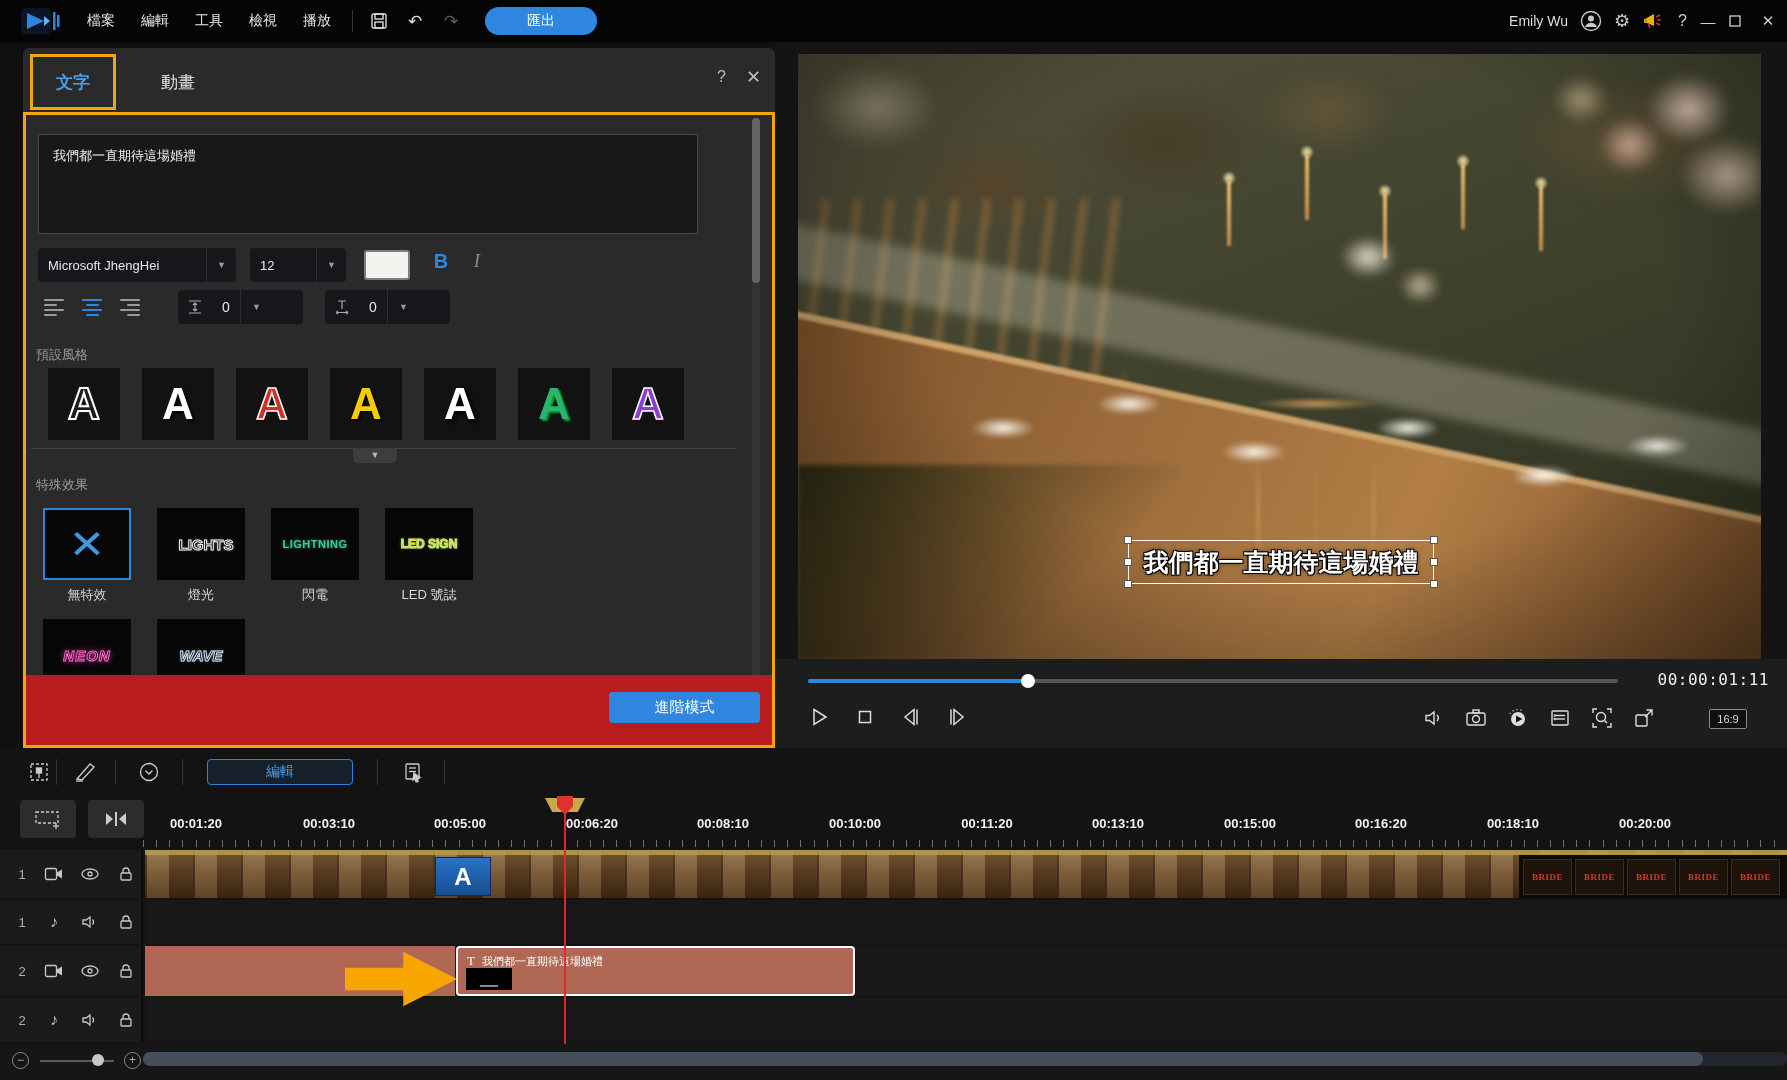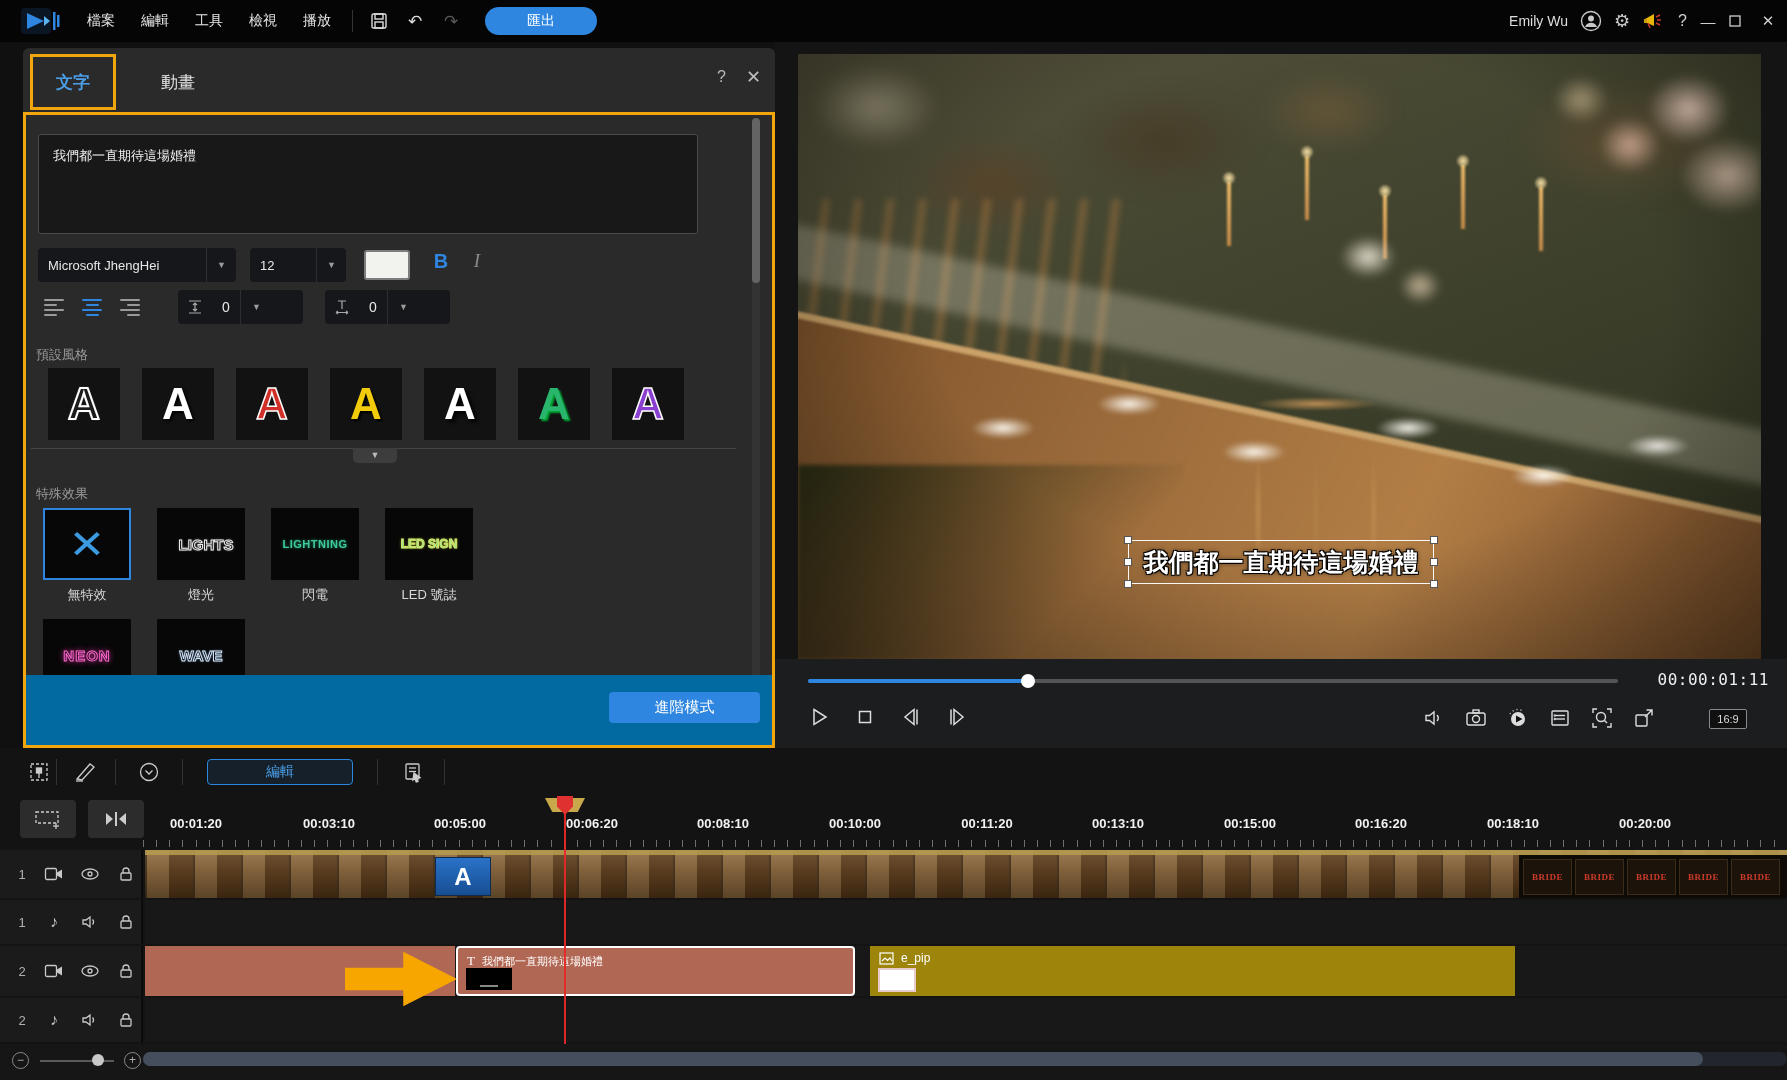--- a/index.html
+++ b/index.html
@@ -67,36 +67,36 @@
   .pA1 { color:#1c1c1c; -webkit-text-stroke:2px #fff; text-shadow:0 0 2px #fff; }
   .pA2 { color:#fff; text-shadow:2px 2px 3px #000; }
   .pA3 { color:#d03028; -webkit-text-stroke:1.5px #fff; }
   .pA4 { color:#f2cb0a; text-shadow:2px 2px 2px #000; }
   .pA5 { color:#fff; text-shadow:3px 3px 4px #000; }
   .pA6 { color:#2ab56d; text-shadow:2px 2px 2px #0a3; }
   .pA7 { color:#8a3fd0; -webkit-text-stroke:1.5px #fff; }
   .preset-divider { position:absolute; left:8px; top:400px; width:705px; height:1px; background:#454545; }
   .expander { position:absolute; left:330px; top:400px; width:44px; height:15px; background:#3d3d3d; border-radius:0 0 5px 5px; color:#bbb; font-size:9px; text-align:center; line-height:15px; }
 
-  .effects-label { left:13px; top:437px;text-align:center; }
+  .effects-label { left:13px; top:428px;text-align:center; }
   .fx-row1 { position:absolute; left:20px; top:460px; display:flex; gap:26px; }
-  .fx-row2 { position:absolute; left:20px; top:571px; display:flex; gap:26px; width:700px; height:56px; overflow:hidden; }
+  .fx-row2 { position:absolute; left:20px; top:571px; display:flex; gap:26px; width:700px; height:56px; overflow:hidden;font-style:italic; }
   .fx { width:88px; }
   .fx-thumb { width:88px; height:72px; background:#070707; display:flex; align-items:center; justify-content:center; overflow:hidden; }
   .fx-thumb.selected { border:2px solid #2E86E0; }
   .fx-label { margin-top:6px; text-align:center; color:#d8d8d8; font-size:13px; white-space:nowrap; }
   .fx-x { color:#3b9ae0; font-size:44px; font-weight:300; line-height:1; transform:scaleY(.9); }
   .fx-fire { font-family:"Liberation Serif",serif; font-weight:bold; font-size:17px; color:#f5b80c; text-shadow:0 0 3px #e05a00,0 -2px 4px #ff8c00; letter-spacing:1px; }
   .fx-lights { font-weight:bold; font-size:15px; color:#15151a; -webkit-text-stroke:1px #ececec; text-shadow:0 0 3px #888;padding-left:10px; }
   .fx-lightning { font-weight:bold; font-size:11px; color:#3fc89a; text-shadow:0 0 3px #1a8a6a; letter-spacing:.5px; }
   .fx-led { font-weight:bold; font-size:12px; color:#86efac; -webkit-text-stroke:1px #d4e060; text-shadow:0 0 3px #aab830; }
   .fx-neon { font-weight:bold; font-size:15px; color:#2a0a20; -webkit-text-stroke:1px #ff6ad0; text-shadow:0 0 6px #ff3ab8; letter-spacing:1px; }
   .fx-wave { font-weight:bold; font-size:15px; color:#0a0a14; -webkit-text-stroke:1px #cfe3f5; text-shadow:0 0 3px #6a8ab0; }
 
-  .panel-bottom { position:absolute; left:3px; top:627px; width:746px; height:70px; background:#0369a1; }
+  .panel-bottom { position:absolute; left:3px; top:627px; width:746px; height:70px; background:#b91c1c; }
   .adv-btn { position:absolute; left:583px; top:17px; width:151px; height:31px; background:#2E86E0; border-radius:4px; color:#fff; font-size:15px; display:flex; align-items:center; justify-content:center; }
 
   
   .right-zone { position:absolute; left:775px; top:42px; width:1012px; height:706px; background:#141414; }
   .preview { position:absolute; left:23px; top:12px; width:963px; height:605px; background:#222; overflow:hidden; }
   .scene { position:absolute; inset:0; }
   .scene div { position:absolute; }
   .sc-bg { inset:0; background:linear-gradient(160deg,#56523c 0%,#4a4a34 22%,#3c3f2a 55%,#2c301e 100%); }
   .sc-far { left:0; top:0; width:100%; height:48%; filter:blur(7px);
     background:
@@ -685,32 +685,20 @@
           <div class="clip-salmon"></div>
           <div class="clip-text">
             <div class="hdr">
               <span class="t-glyph">T</span>
               <span>我們都一直期待這場婚禮</span>
             </div>
             <div class="mini">
                 <i></i>
               </div>
           </div>
-          <div class="clip-pip">
-            <div class="hdr">
-              <span>
-                <svg width="15" height="13" viewBox="0 0 15 13" fill="none" stroke="#fff" stroke-width="1.2">
-                    <rect x="1" y="1" width="13" height="11"></rect>
-                    <path d="M3 9l3-3 2.5 2.5L11 6l2 3"></path>
-                  </svg>
-              </span>
-              <span>e_pip</span>
-            </div>
-            <div class="mini"></div>
-          </div>
         </div>
       </div>
 
       <div class="trow row-a2">
         <div class="gutter">
           <span class="gnum">2</span>
           <span class="gic">♪</span>
           <span class="gic">
             <svg width="18" height="16" viewBox="0 0 18 16" fill="none" stroke="#c8c8c8" stroke-width="1.3">
                 <path d="M2 6v4h3l4 3V3L5 6H2z"></path>

